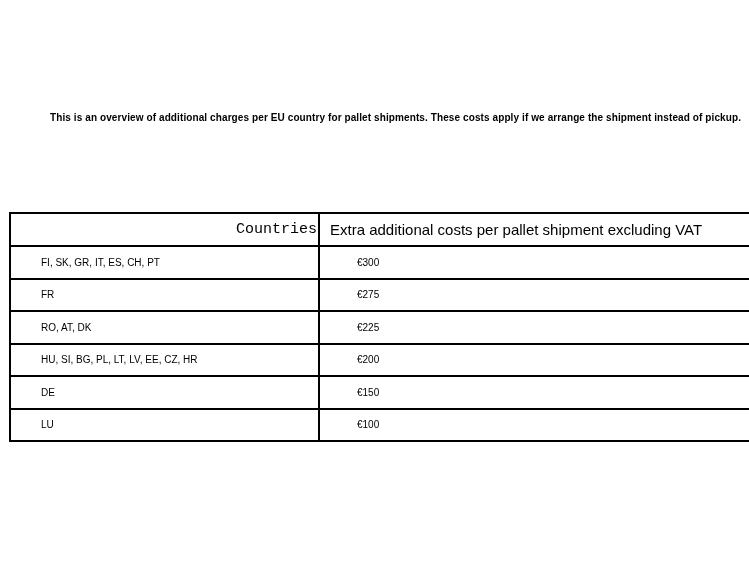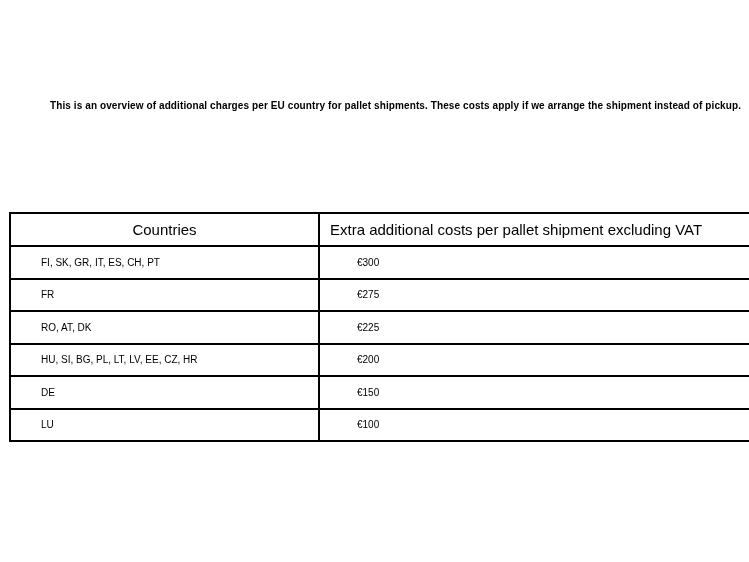--- a/index.html
+++ b/index.html
@@ -12,21 +12,21 @@
     width: 749px;
     height: 562px;
     background: #ffffff;
     overflow: hidden;
     font-family: "Liberation Sans", sans-serif;
     color: #000000;
   }
   .intro {
     position: absolute;
     left: 50px;
-    top: 100px;
+    top: 112px;
     font-size: 10px;
     font-weight: bold;
     white-space: nowrap;
     letter-spacing: 0.1px;
   }
   table.charges-table {
     position: absolute;
     left: 9px;
     top: 212px;
     width: 731px;
@@ -41,21 +41,22 @@
     overflow: hidden;
     white-space: nowrap;
   }
   .charges-table th {
     font-weight: normal;
     font-size: 15px;
     height: 29px;
   }
   th.col-countries {
     width: 305px;
-    text-align: center;
+    text-align: right;
+    font-family: Liberation Mono, monospace;
   }
   th.col-cost {
     width: 420px;
     text-align: left;
     padding-left: 10px;
   }
   .charges-table td {
     font-size: 10px;
     height: 28.5px;
   }

